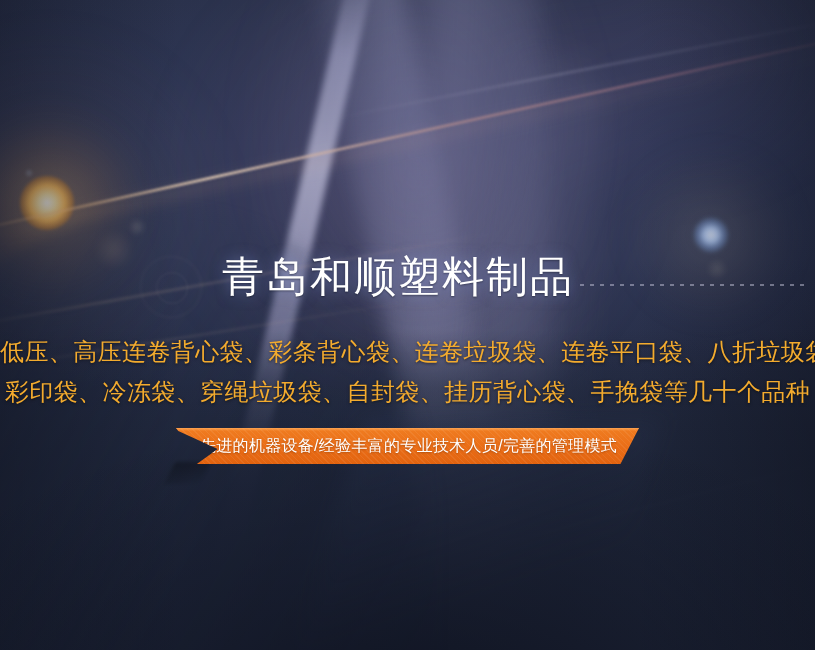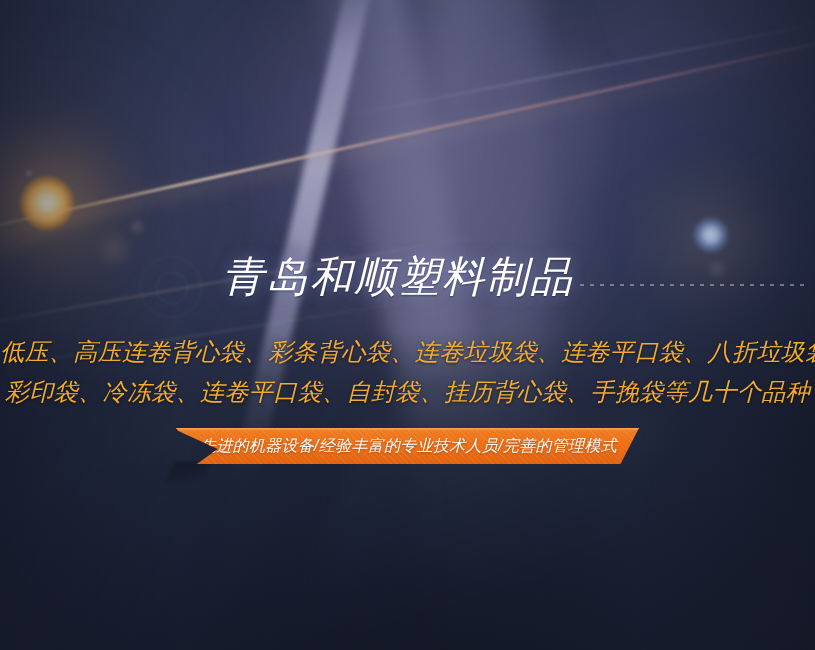--- a/index.html
+++ b/index.html
@@ -344,21 +344,20 @@
     height: 230px;
     background: linear-gradient(160deg, rgba(44,54,84,0.35) 0%, rgba(36,45,70,0.0) 70%);
     transform: skewX(-16deg);
     filter: blur(10px);
   }
 
   
   .content {
     position: absolute;
     inset: 0;
-    font-style: italic;
   }
 
   .title-row {
     position: absolute;
     left: 0;
     right: 0;
     top: 248px;
     height: 58px;
     display: flex;
     align-items: center;
@@ -515,21 +514,21 @@
 
   <div class="content">
 
     <div class="title-row">
       <div class="main-title">青岛和顺塑料制品</div>
       <div class="title-dots"></div>
     </div>
 
     <div class="subtitle-block">
       <div class="subtitle-line">低压、高压连卷背心袋、彩条背心袋、连卷垃圾袋、连卷平口袋、八折垃圾袋、</div>
-      <div class="subtitle-line">彩印袋、冷冻袋、连卷平口袋、自封袋、挂历背心袋、手挽袋等几十个品种</div>
+      <div class="subtitle-line">彩印袋、冷冻袋、穿绳垃圾袋、自封袋、挂历背心袋、手挽袋等几十个品种</div>
     </div>
 
     <div class="ribbon-shadow"></div>
     <div class="ribbon-wrap">
       <div class="ribbon">
         <span class="ribbon-text">先进的机器设备/经验丰富的专业技术人员/完善的管理模式</span>
       </div>
     </div>
 
   </div>

